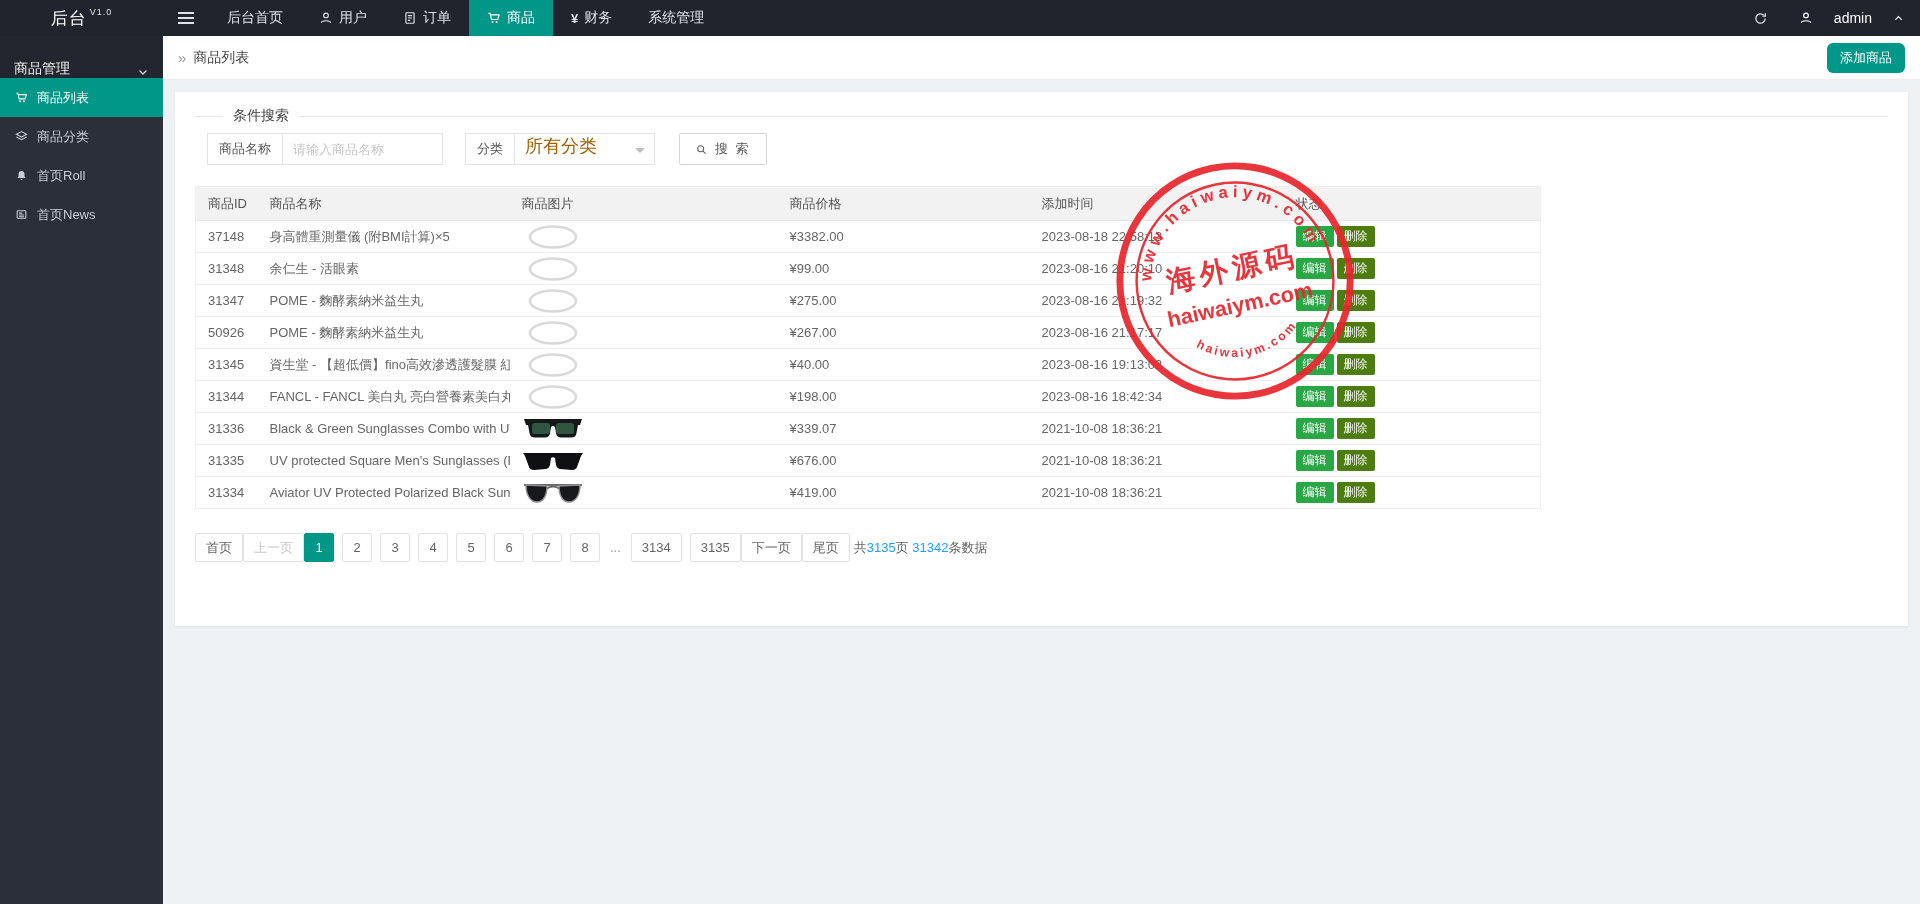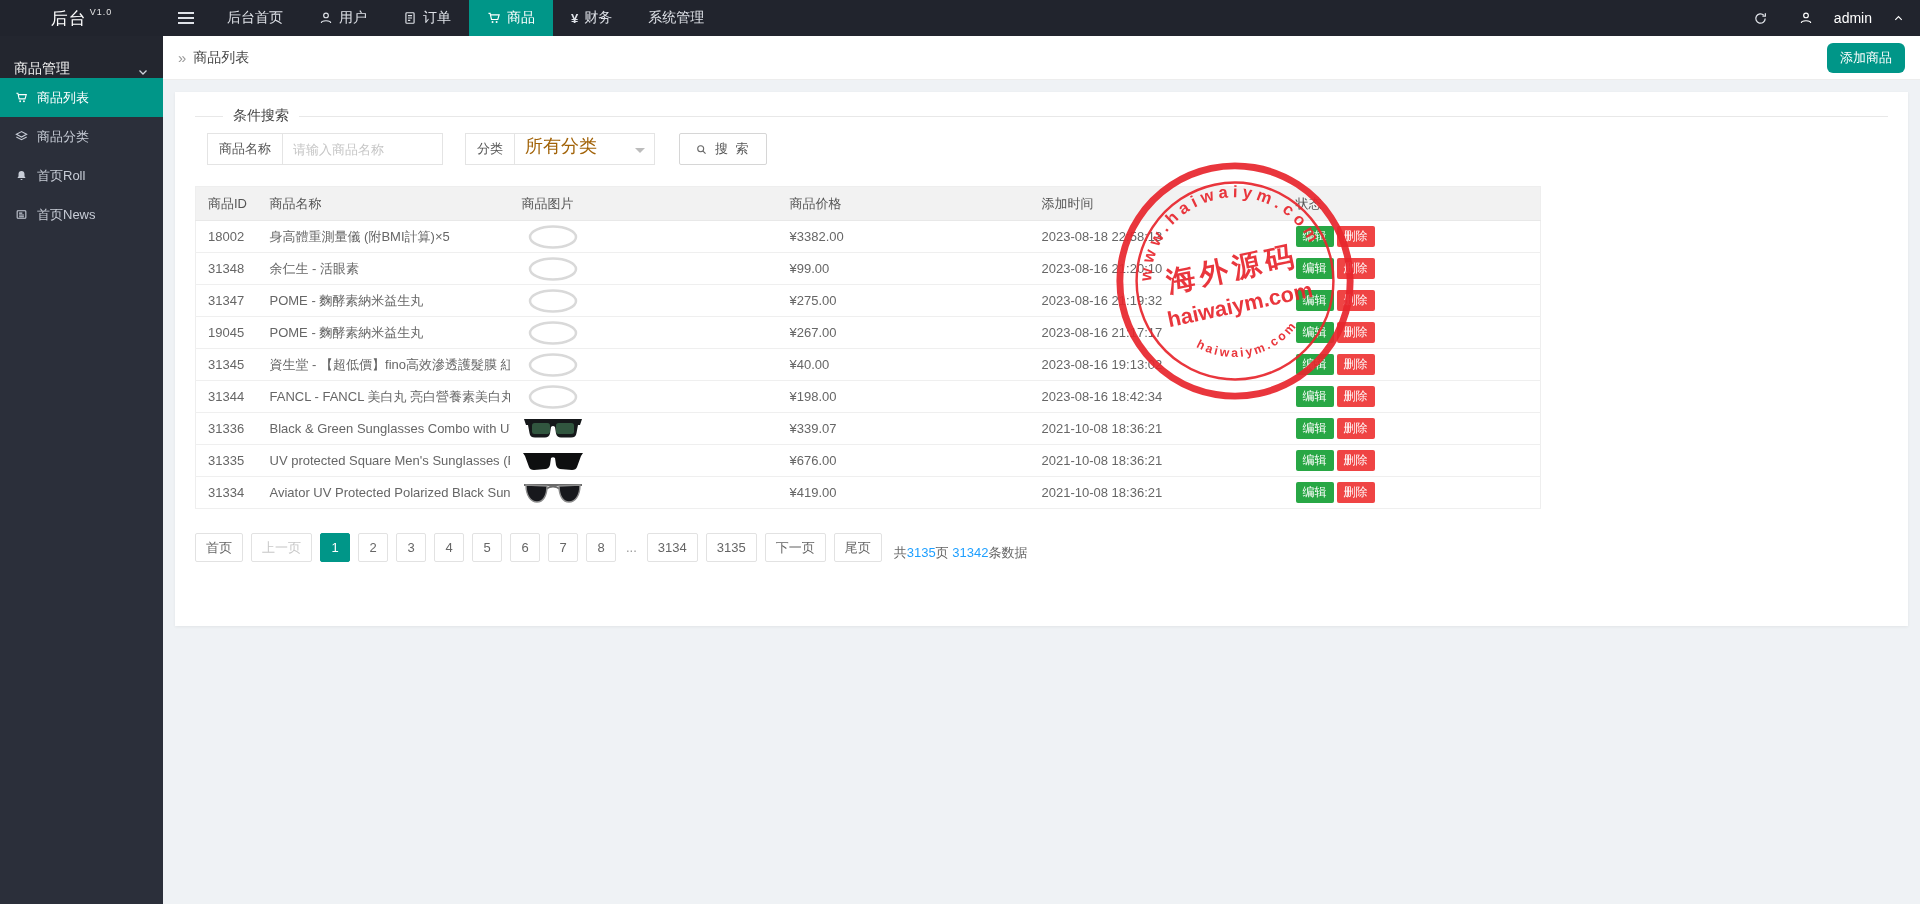--- a/index.html
+++ b/index.html
@@ -46,24 +46,24 @@
   .select{position:relative;height:32px;width:140px;border:1px solid #e4e4e4;border-left:none;display:flex;padding:0 10px;font-size:18px;color:#a16207;cursor:pointer}
   .select .caret{position:absolute;right:9px;top:14px;width:0;height:0;border:5px solid transparent;border-top-color:#bcbcbc}
   .searchbtn{margin-left:24px;height:32px;display:inline-flex;align-items:center;gap:7px;padding:0 15px;background:#fff;border:1px solid #d6d6d6;border-radius:2px;font-size:13px;color:#555;cursor:pointer;letter-spacing:2px}
 
   
   .gtable{width:1345px;margin-top:21px;border-collapse:collapse;table-layout:fixed;border:1px solid #eee}
   .gtable th{background:#f2f2f2;height:34px;padding:0 12px;text-align:left;font-weight:normal;font-size:13px;color:#555;border-bottom:1px solid #e8e8e8;white-space:nowrap}
   .gtable td{height:32px;padding:0 12px;font-size:13px;color:#666;border-bottom:1px solid #efefef;white-space:nowrap;overflow:hidden}
   .pimg{display:inline-flex;align-items:center;vertical-align:middle}
   .btn-edit{display:inline-block;padding:2px 7px;background:#28a745;color:#fff;font-size:12px;border-radius:2px;margin-right:3px;cursor:pointer}
-  .btn-del{display:inline-block;padding:2px 7px;background:#ef4444;color:#fff;font-size:12px;border-radius:2px;cursor:pointer}
-
-  
-  .pager{display:flex;align-items:flex-end;gap:8px;margin-top:24px}
+  .btn-del{display:inline-block;padding:2px 7px;background:#4d7c0f;color:#fff;font-size:12px;border-radius:2px;cursor:pointer}
+
+  
+  .pager{display:flex;align-items:center;margin-top:24px}
   .pnums{display:flex;gap:8px;align-items:center}
   .pbtn{min-width:30px;height:29px;display:inline-flex;align-items:center;justify-content:center;padding:0 10px;border:1px solid #e2e2e2;background:#fff;border-radius:2px;font-size:13px;color:#666;cursor:pointer;white-space:nowrap}
   .pbtn.active{background:#009688;border-color:#009688;color:#fff;cursor:default}
   .pbtn.disabled{color:#c8c8c8;cursor:default}
   .pdots{color:#999;font-size:13px;padding:0 2px}
   .psummary{font-size:13px;color:#666;margin-left:4px}
   .psummary .blue{color:#1e9fff}
 
   
   .stamp{position:absolute;left:1112px;top:158px;width:246px;height:246px;z-index:40;pointer-events:none;opacity:.92;transform:rotate(-12deg)}
@@ -243,21 +243,21 @@
             <th>商品ID</th>
             <th>商品名称</th>
             <th>商品图片</th>
             <th>商品价格</th>
             <th>添加时间</th>
             <th>状态</th>
           </tr>
         </thead>
       <tbody id="tbody">
   <tr>
-    <td>18002</td>
+    <td>37148</td>
     <td>身高體重測量儀 (附BMI計算)×5</td>
     <td><span class="pimg">
                 <svg width="62" height="26" viewBox="0 0 62 26">
                   <ellipse cx="31" cy="13" rx="23" ry="10.5" fill="none" stroke="#d9d9d9" stroke-width="2.5"></ellipse>
                 </svg>
               </span></td>
     <td>¥3382.00</td>
     <td>2023-08-18 22:58:13</td>
     <td>
       <a class="btn-edit">编辑</a><a class="btn-del">删除</a>
@@ -285,21 +285,21 @@
                   <ellipse cx="31" cy="13" rx="23" ry="10.5" fill="none" stroke="#d9d9d9" stroke-width="2.5"></ellipse>
                 </svg>
               </span></td>
     <td>¥275.00</td>
     <td>2023-08-16 21:19:32</td>
     <td>
       <a class="btn-edit">编辑</a><a class="btn-del">删除</a>
     </td>
   </tr>
   <tr>
-    <td>19045</td>
+    <td>50926</td>
     <td>POME - 麴酵素納米益生丸</td>
     <td><span class="pimg">
                 <svg width="62" height="26" viewBox="0 0 62 26">
                   <ellipse cx="31" cy="13" rx="23" ry="10.5" fill="none" stroke="#d9d9d9" stroke-width="2.5"></ellipse>
                 </svg>
               </span></td>
     <td>¥267.00</td>
     <td>2023-08-16 21:17:17</td>
     <td>
       <a class="btn-edit">编辑</a><a class="btn-del">删除</a>

